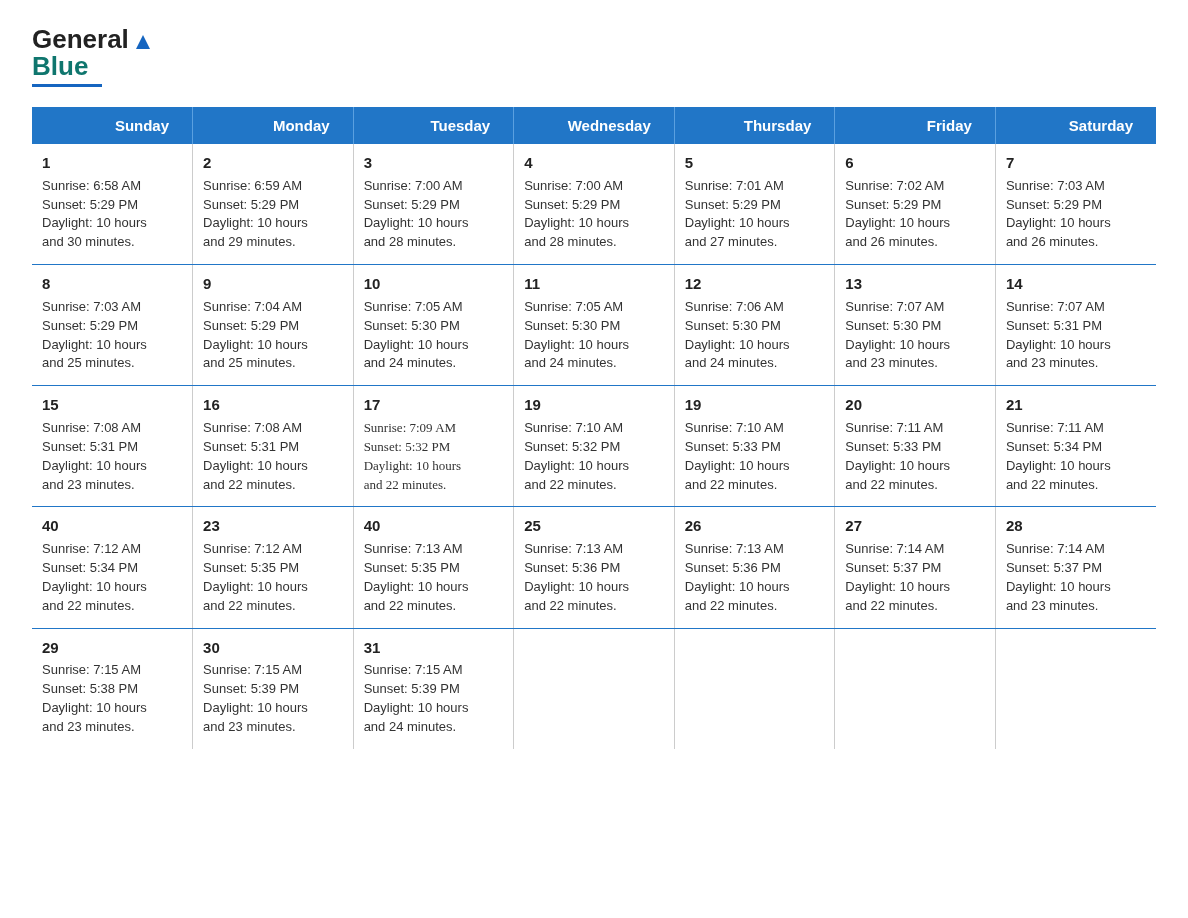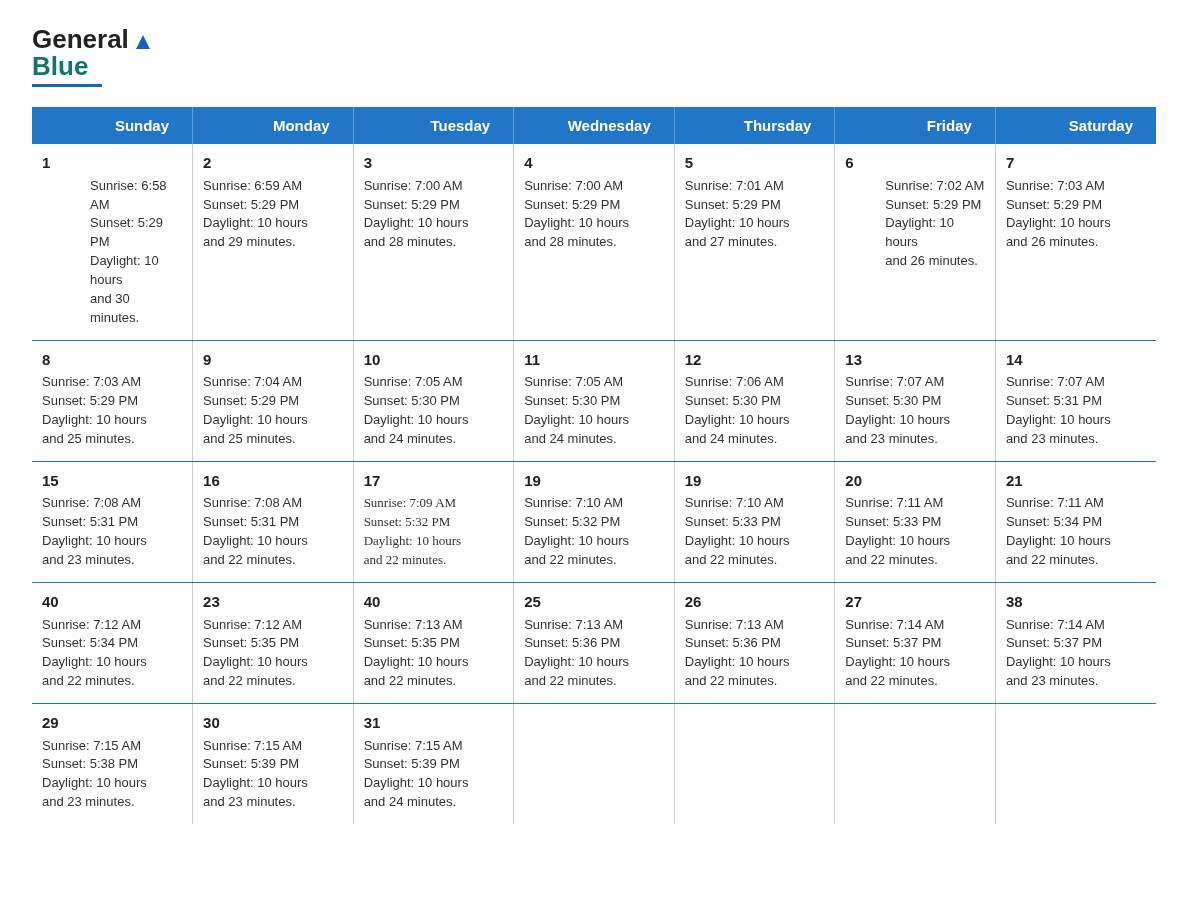--- a/index.html
+++ b/index.html
@@ -107,21 +107,21 @@
         <th>Wednesday</th>
         <th>Thursday</th>
         <th>Friday</th>
         <th>Saturday</th>
       </tr>
   </thead>
   <tbody id="calendar-body">
   <tr>
         <td>
           <span class="day-num">1</span>
-          <div class="day-info" style="white-space: pre-line; margin-left: 48px;">Sunrise: 6:58 AM
+          <div class="day-info" style="white-space: pre-line;">Sunrise: 6:58 AM
 Sunset: 5:29 PM
 Daylight: 10 hours
 and 30 minutes.</div>
         </td>
         <td>
           <span class="day-num">2</span>
           <div class="day-info" style="white-space: pre-line;">Sunrise: 6:59 AM
 Sunset: 5:29 PM
 Daylight: 10 hours
 and 29 minutes.</div>
@@ -142,21 +142,21 @@
         </td>
         <td>
           <span class="day-num">5</span>
           <div class="day-info" style="white-space: pre-line;">Sunrise: 7:01 AM
 Sunset: 5:29 PM
 Daylight: 10 hours
 and 27 minutes.</div>
         </td>
         <td>
           <span class="day-num">6</span>
-          <div class="day-info" style="white-space: pre-line; margin-left: 40px;">Sunrise: 7:02 AM
+          <div class="day-info" style="white-space: pre-line;">Sunrise: 7:02 AM
 Sunset: 5:29 PM
 Daylight: 10 hours
 and 26 minutes.</div>
         </td>
         <td>
           <span class="day-num">7</span>
           <div class="day-info" style="white-space: pre-line;">Sunrise: 7:03 AM
 Sunset: 5:29 PM
 Daylight: 10 hours
 and 26 minutes.</div>
@@ -301,21 +301,21 @@
 and 22 minutes.</div>
         </td>
         <td>
           <span class="day-num">27</span>
           <div class="day-info" style="white-space: pre-line;">Sunrise: 7:14 AM
 Sunset: 5:37 PM
 Daylight: 10 hours
 and 22 minutes.</div>
         </td>
         <td>
-          <span class="day-num">38</span>
+          <span class="day-num">28</span>
           <div class="day-info" style="white-space: pre-line;">Sunrise: 7:14 AM
 Sunset: 5:37 PM
 Daylight: 10 hours
 and 23 minutes.</div>
         </td>
       </tr>
       <tr>
         <td>
           <span class="day-num">29</span>
           <div class="day-info" style="white-space: pre-line;">Sunrise: 7:15 AM

